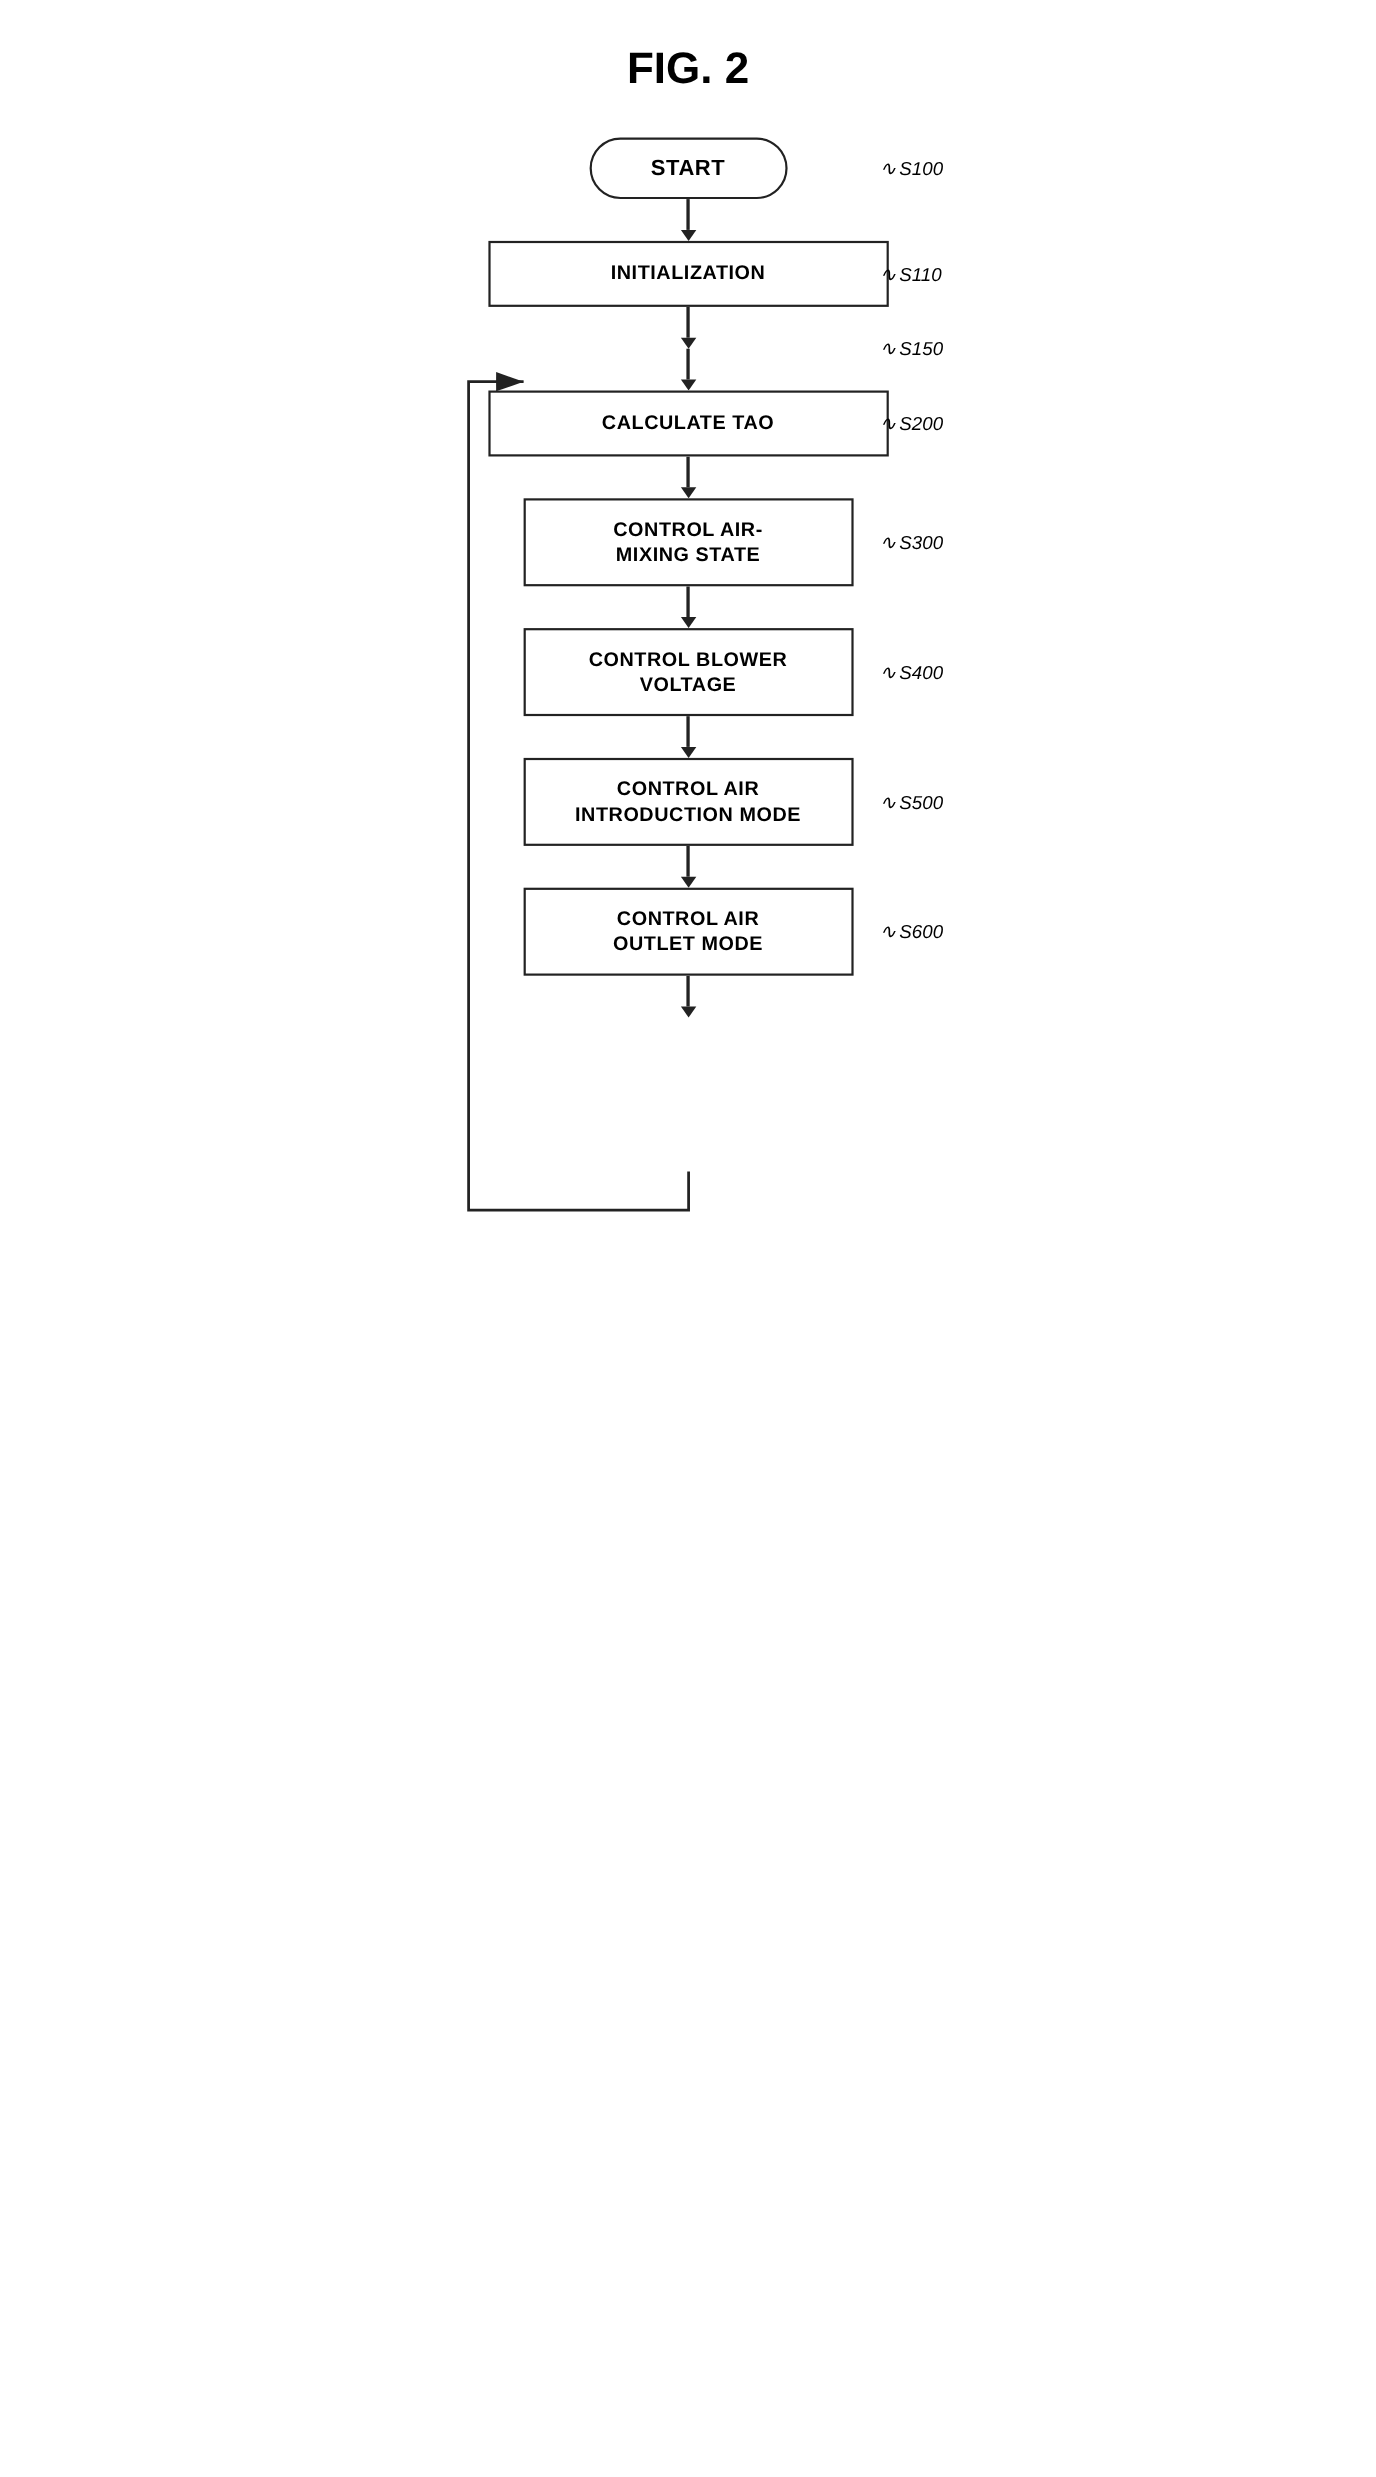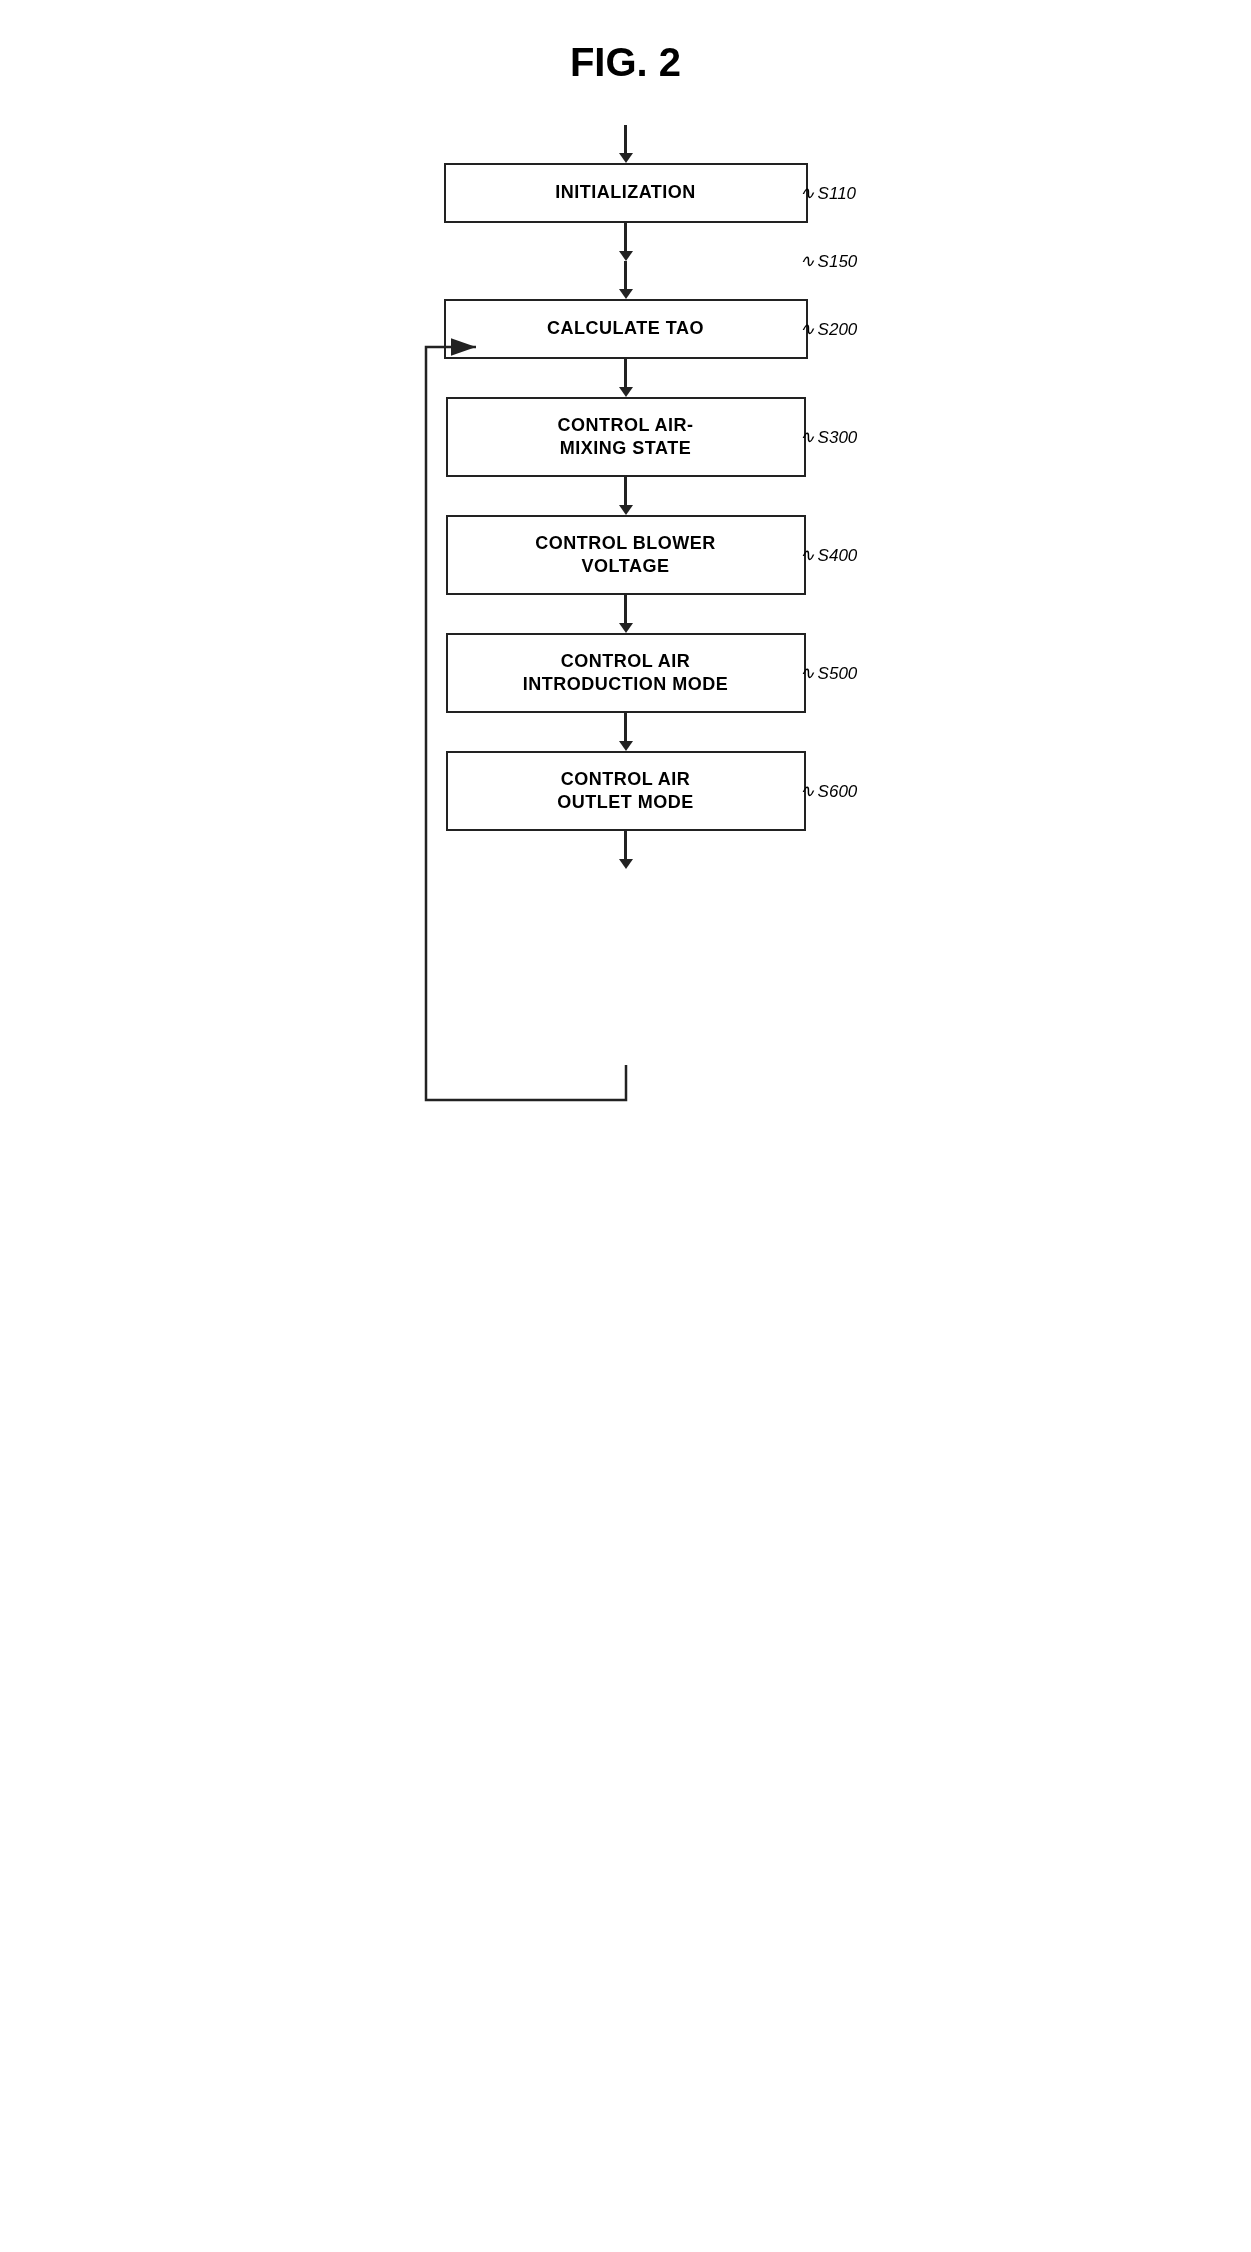--- a/index.html
+++ b/index.html
@@ -57,21 +57,21 @@
       width: 180px;
       height: 56px;
       font-size: 20px;
     }
     .box-rect {
       width: 364px;
       min-height: 60px;
       padding: 10px 16px;
     }
     .box-rect-tall {
-      width: 360px;
+      width: 300px;
       min-height: 80px;
       padding: 14px 16px;
     }
     .step-label {
       font-family: Arial, sans-serif;
       font-size: 17px;
       font-style: italic;
       margin-left: 14px;
       white-space: nowrap;
       position: absolute;
@@ -101,20 +101,28 @@
     }
   </style>
 </head>
 <body>
 
 <div class="page">
   <div class="fig-title">FIG. 2</div>
 
   <div class="flowchart">
 
+    <div class="step-row">
+      <div class="box box-start">
+        <span>START</span>
+      </div>
+      <span class="step-label">
+        <span class="squiggle">∿</span><span>S100</span>
+      </span>
+    </div>
 
     <div class="connector"></div>
     <div class="arrow-down"></div>
 
     <div class="step-row">
       <div class="box box-rect">
         <span>INITIALIZATION</span>
       </div>
       <span class="step-label">
         <span class="squiggle">∿</span><span>S110</span>

